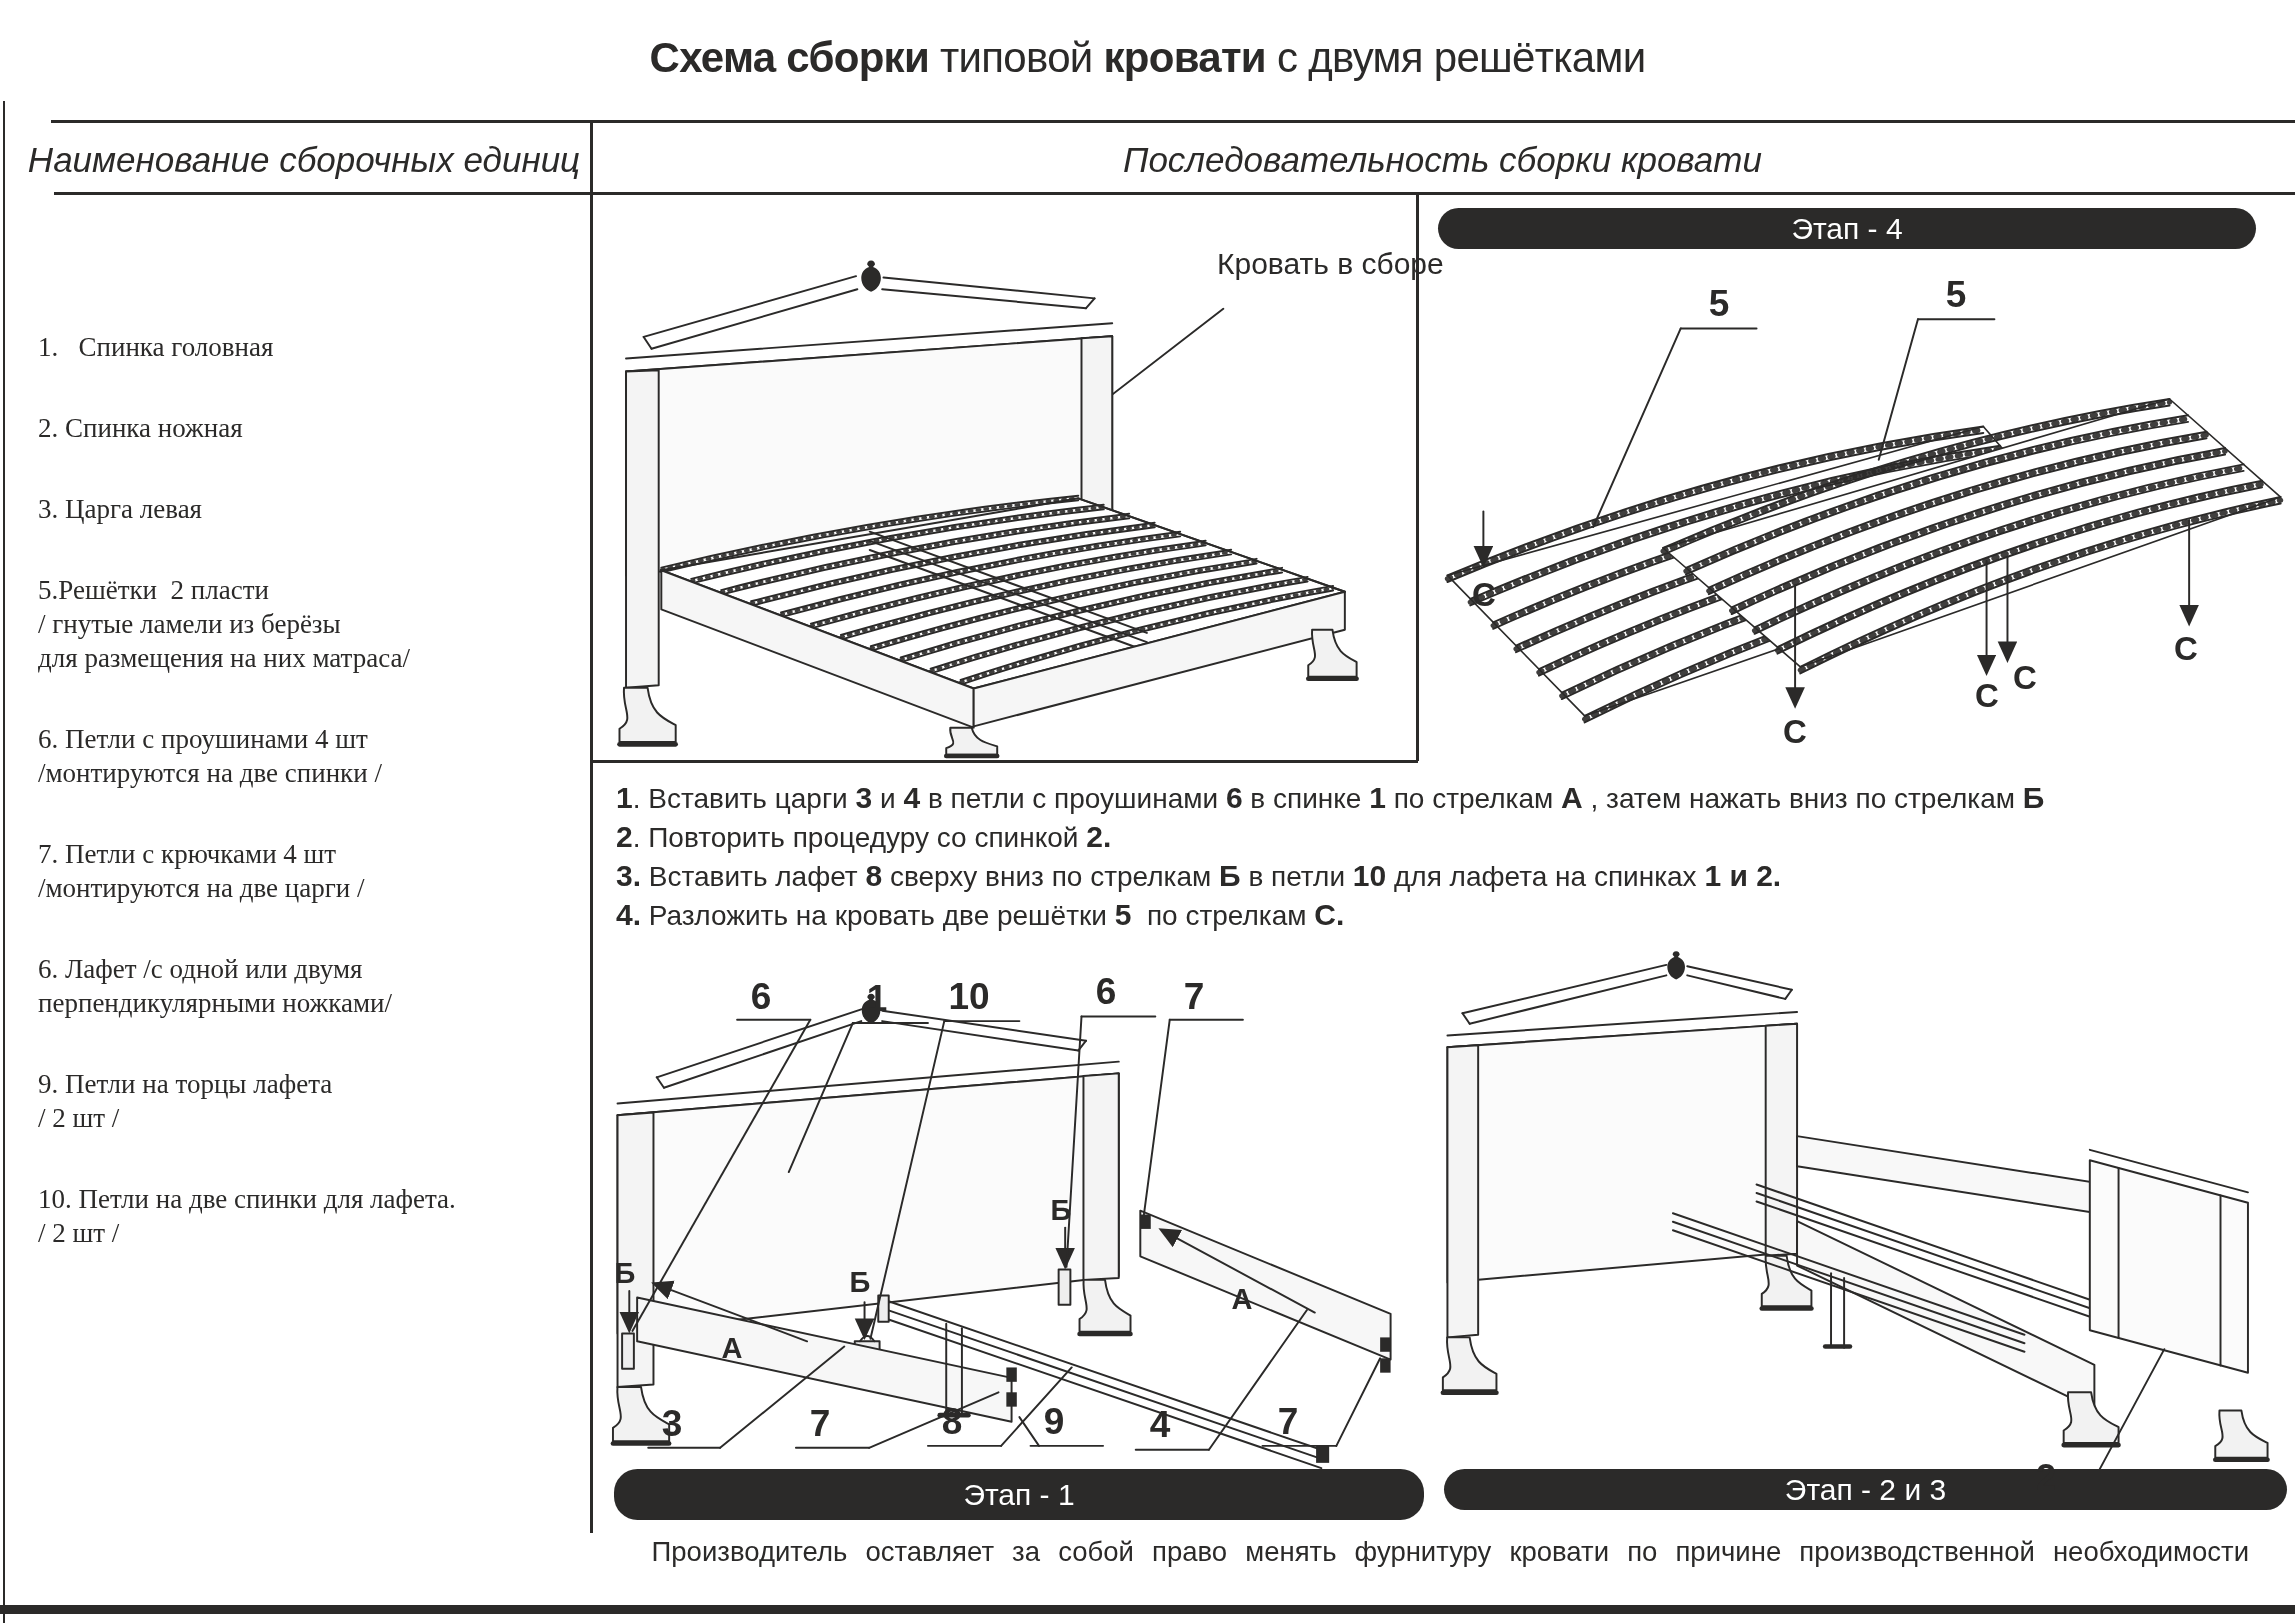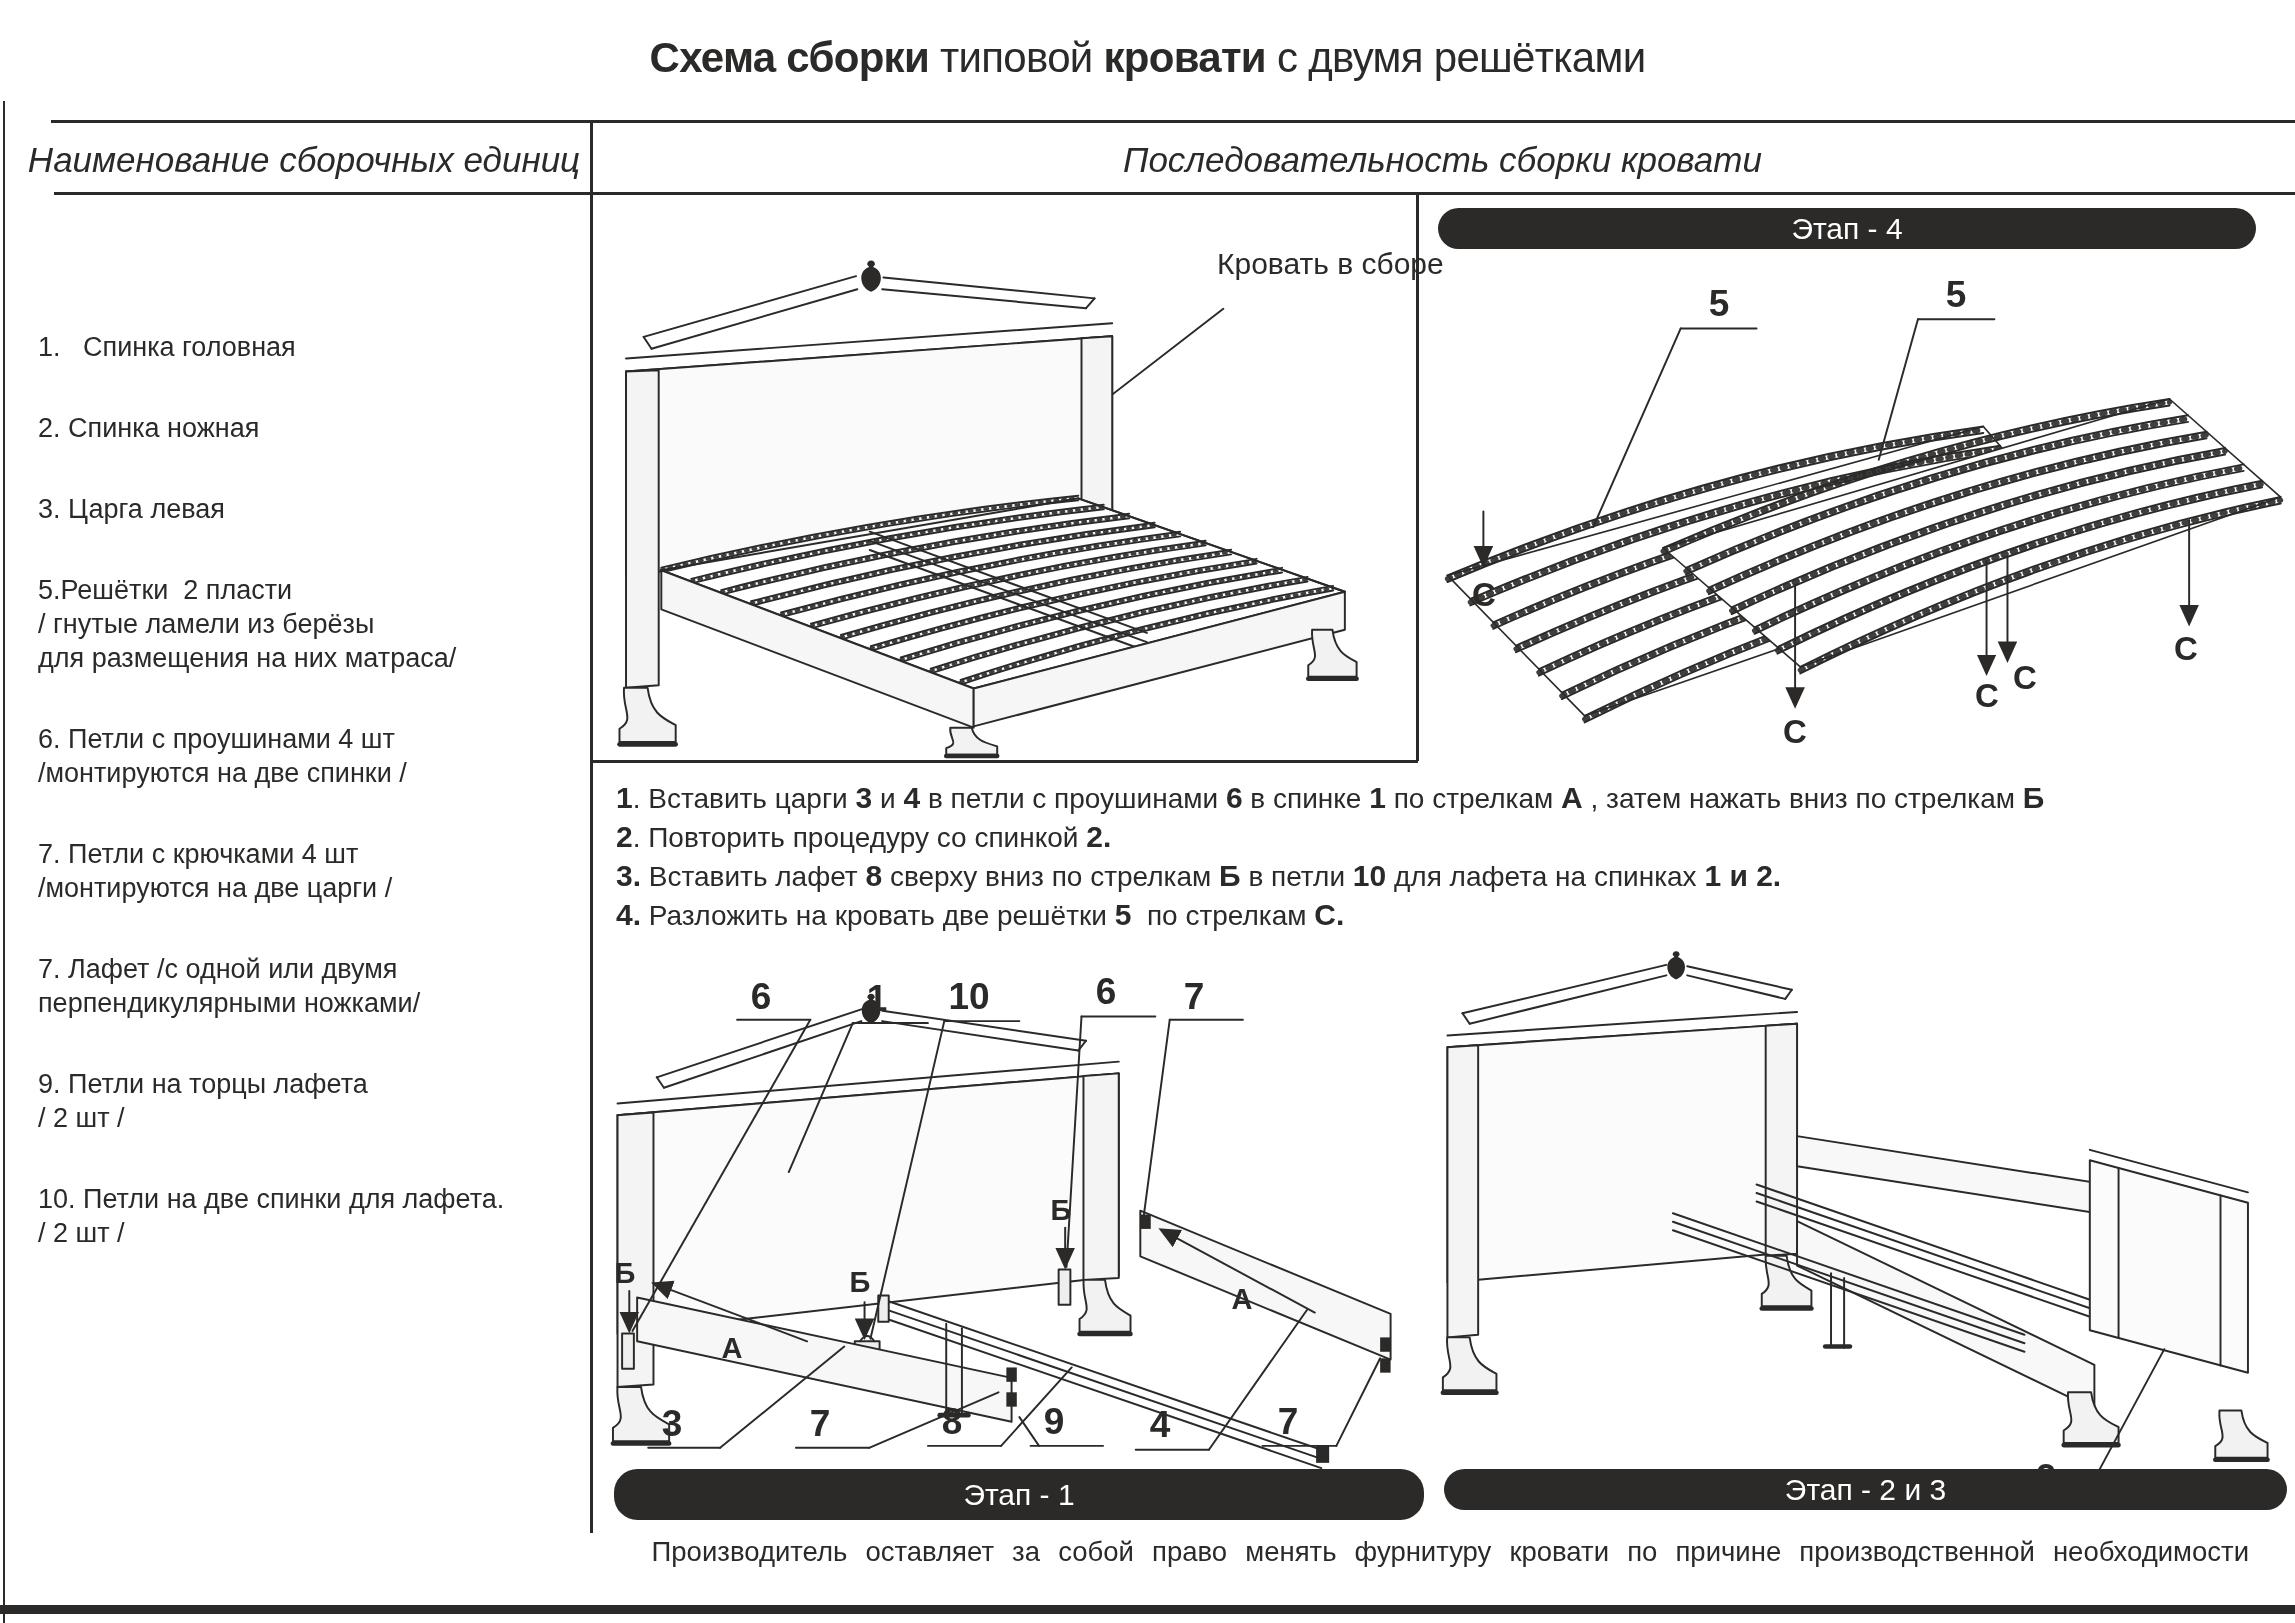--- a/index.html
+++ b/index.html
@@ -4,21 +4,21 @@
 <style>
   html,body{margin:0;padding:0;background:#fff;}
   body{width:2295px;height:1624px;position:relative;overflow:hidden;
        font-family:"Liberation Sans", sans-serif;color:#2b2a29;}
   .rule{position:absolute;background:#2b2a29;z-index:3;}
   #title-line{position:absolute;left:0;top:34px;width:2295px;text-align:center;
       font-size:42px;letter-spacing:-0.7px;z-index:4;}
   #title-line .b{font-weight:bold;}
   .hdr{position:absolute;top:140px;font-size:35px;text-align:center;z-index:4;font-style:italic;}
   #parts-list{position:absolute;left:38px;top:330px;width:543px;z-index:4;}
-  .part-item{margin-bottom:47px;}
+  .part-item{margin-bottom:47px;font-family:Liberation Serif, serif;}
   .part-line{font-size:27px;line-height:34px;white-space:pre;}
   #instructions{position:absolute;left:616px;top:779px;width:1621px;z-index:4;}
   .instr-line{font-size:28px;line-height:38px;white-space:pre;}
   .instr-line .b{font-weight:bold;font-size:30px;}
   .bar{position:absolute;background:#2b2a29;border-radius:23.5px;color:#fff;
        display:flex;align-items:center;justify-content:center;
        font-size:30px;z-index:4;}
   .lbl{position:absolute;transform:translate(-50%,-50%);font-weight:bold;z-index:5;}
   .n-lbl{font-size:37px;}
   .l-lbl{font-size:29px;}
@@ -300,21 +300,21 @@
     </div>
     <div class="part-item">
       <div class="part-line">6. Петли с проушинами 4 шт</div>
       <div class="part-line">/монтируются на две спинки /</div>
     </div>
     <div class="part-item">
       <div class="part-line">7. Петли с крючками 4 шт</div>
       <div class="part-line">/монтируются на две царги /</div>
     </div>
     <div class="part-item">
-      <div class="part-line">7. Лафет /с одной или двумя</div>
+      <div class="part-line">6. Лафет /с одной или двумя</div>
       <div class="part-line">перпендикулярными ножками/</div>
     </div>
     <div class="part-item">
       <div class="part-line">9. Петли на торцы лафета</div>
       <div class="part-line">/ 2 шт /</div>
     </div>
     <div class="part-item">
       <div class="part-line">10. Петли на две спинки для лафета.</div>
       <div class="part-line">/ 2 шт /</div>
     </div>

